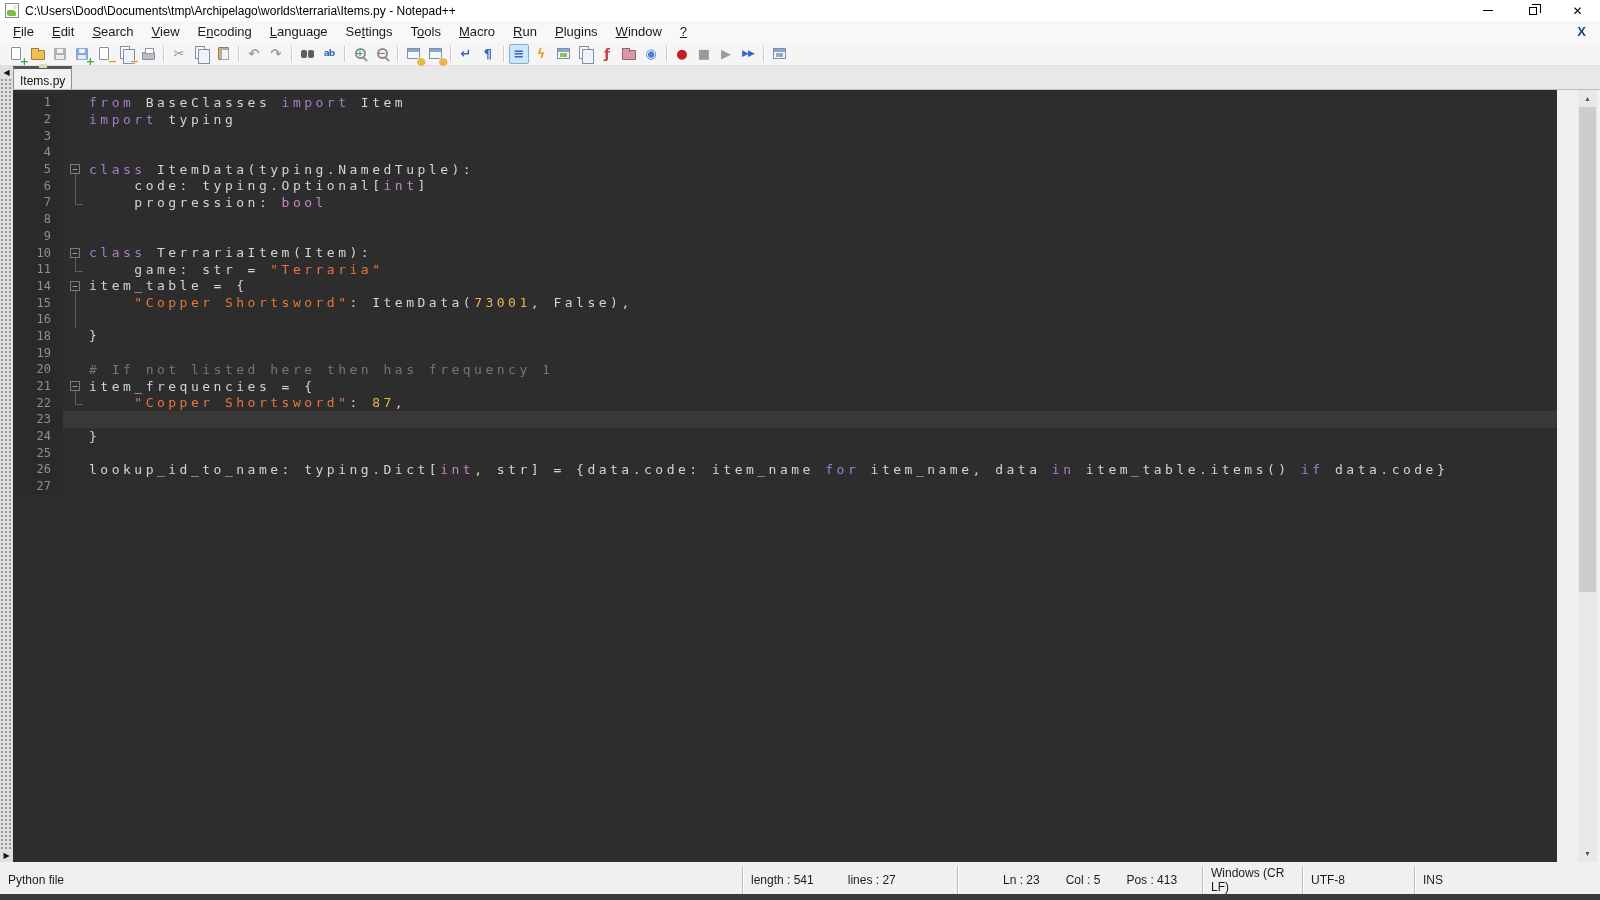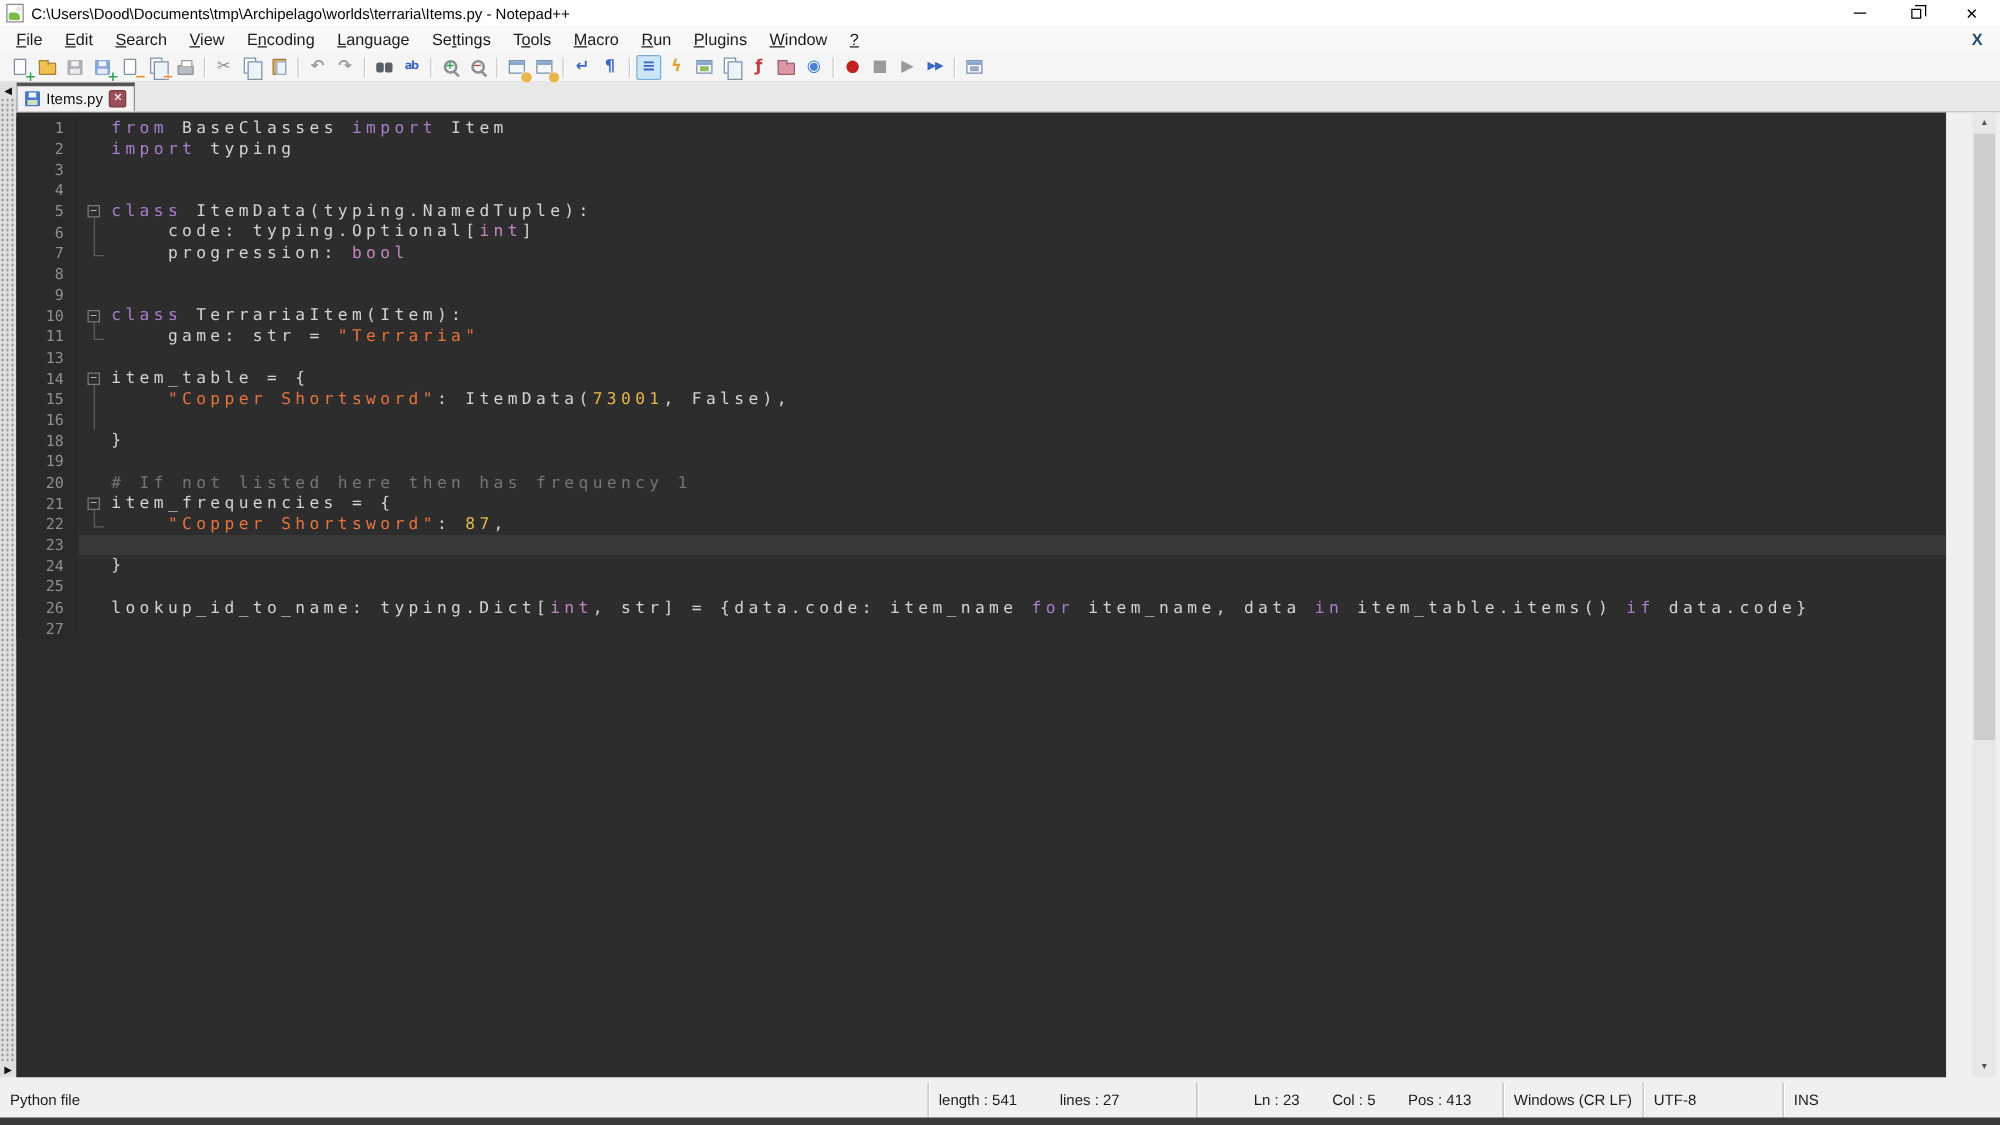--- a/index.html
+++ b/index.html
@@ -72,21 +72,21 @@
     background:#8a8f96; transform:rotate(45deg); }
   .k-zoom .zg { font:bold 9px "DejaVu Sans", sans-serif; line-height:7px; }
   .k-window .base { width:13px; height:11px; background:#f4f8fc; border:1px solid #7e8fa8; position:relative; }
   .k-window .base::before { content:''; position:absolute; top:0; left:0; right:0; height:3px; background:#88a8d0; }
   .k-window .fill { position:absolute; left:2px; top:4px; right:2px; bottom:1px; }
 
   
   .tabbar { position:absolute; top:66px; left:13px; right:0; height:24px; background:#e8e8e8;
     display:flex; align-items:stretch; border-bottom:1px solid #bdbdbd; }
   .tab { display:flex; align-items:center; gap:5px; padding:0 6px; background:#f2f2f2;
-    border:1px solid #8f8f8f; border-top:3px solid #555; border-bottom:none; }
+    border:1px solid #8f8f8f; border-top:3px solid #555; border-bottom:none;flex-direction:column; }
   .tab-label { font-size:12px; color:#111; }
   .tab-save-icon { width:12px; height:12px; background:#4a79c9; border-radius:1px; position:relative; }
   .tab-save-icon::before { content:''; position:absolute; top:1px; left:3px; width:6px; height:4px; background:#eef4fc; }
   .tab-save-icon::after { content:''; position:absolute; bottom:1px; left:2px; width:8px; height:4px; background:#cfe2bc; }
   .tab-close { width:14px; height:14px; background:#9c4f57; border:1px solid #7c3a42; border-radius:2px;
     color:#fff; font:bold 9px "DejaVu Sans", sans-serif; display:flex; align-items:center; justify-content:center; }
 
   
   .leftstrip { position:absolute; top:66px; left:0; width:13px; height:796px; background:#dfdfdf;
     background-image:radial-gradient(circle, #9a9a9a 0.8px, transparent 1px); background-size:4px 4px;
@@ -127,21 +127,21 @@
   .vs-thumb { position:absolute; left:1px; width:17px; top:17px; height:485px; background:#cdcdcd; }
 
   
   .gapline { position:absolute; left:0; right:0; top:862px; height:4px; background:#f0f0f0; }
   .statusbar { position:absolute; left:0; right:0; top:866px; height:28px; background:#f0f0f0;
     display:flex; align-items:center; font-size:12px; color:#1c1c1c; }
   .sb-sec { height:100%; display:flex; align-items:center; padding-left:8px; gap:34px;
     border-left:1px solid #bdbdbd; box-shadow:inset 1px 0 0 #ffffff; }
   .sb-sec:first-child { border-left:none; box-shadow:none; }
   .s1 { width:742px; } .s2 { width:215px; } .s3 { width:245px; gap:26px;padding-left:45px; }
-  .s4 { width:112px; } .s5 { width:112px; } .s6 { flex:1; }
+  .s4 { width:100px; } .s5 { width:112px; } .s6 { flex:1; }
   .bottomstrip { position:absolute; left:0; right:0; top:894px; height:6px; background:#3a3a3a; }
 </style>
 </head>
 <body>
 
 <div class="win">
 
   <div class="titlebar">
     <span class="app-icon"></span>
     <span class="title-text">C:\Users\Dood\Documents\tmp\Archipelago\worlds\terraria\Items.py - Notepad++</span>
@@ -364,25 +364,20 @@
           <span class="fbox">−</span>
         </span>
         <pre class="code"><span class="c-kw">class</span><span class="c-df"> TerrariaItem(Item):</span></pre>
       </div>
       <div class="line">
         <span class="num">11</span>
         <span class="fold end"></span>
         <pre class="code"><span class="c-df">    game: str = </span><span class="c-st">"Terraria"</span></pre>
       </div>
       <div class="line">
-        <span class="num">13</span>
-        <span class="fold"></span>
-        <pre class="code"></pre>
-      </div>
-      <div class="line">
         <span class="num">14</span>
         <span class="fold start">
           <span class="fbox">−</span>
         </span>
         <pre class="code"><span class="c-df">item_table = {</span></pre>
       </div>
       <div class="line">
         <span class="num">15</span>
         <span class="fold mid"></span>
         <pre class="code"><span class="c-df">    </span><span class="c-st">"Copper Shortsword"</span><span class="c-df">: ItemData(</span><span class="c-nu">73001</span><span class="c-df">, False),</span></pre>

